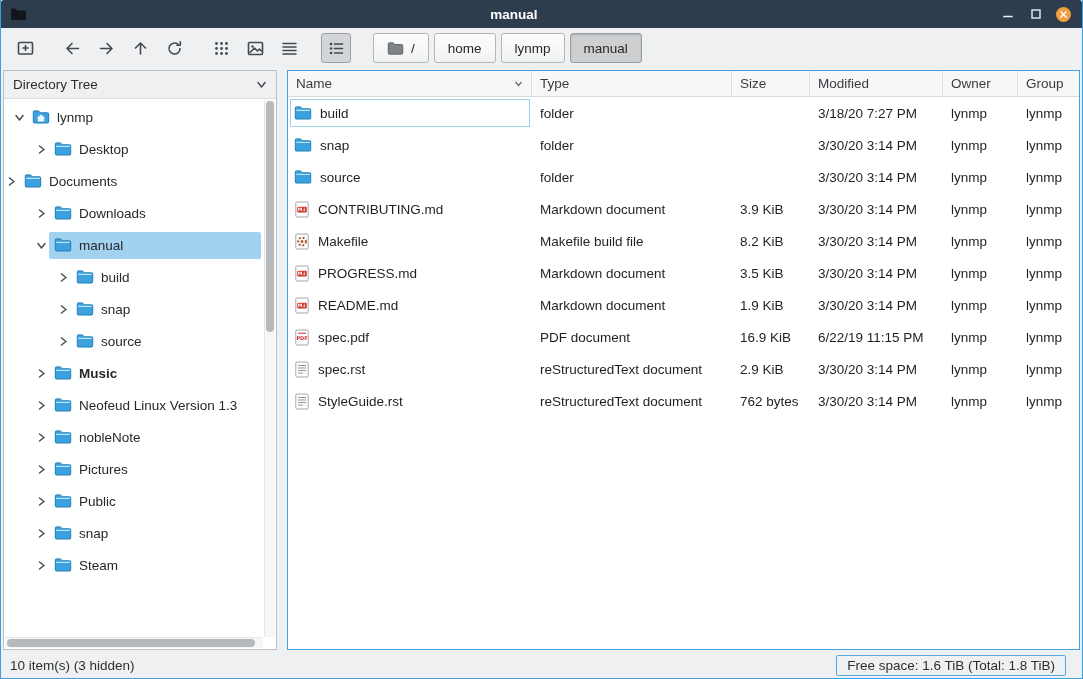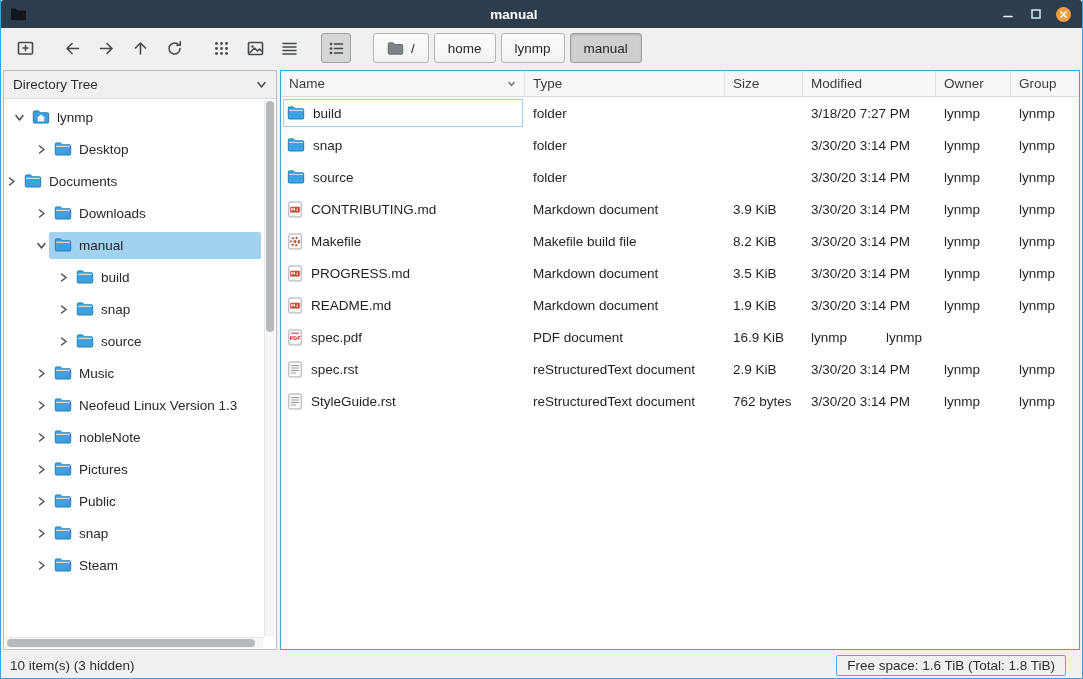--- a/index.html
+++ b/index.html
@@ -13,21 +13,21 @@
   .win-btn{width:17px;height:17px;display:flex;align-items:center;justify-content:center;cursor:pointer}
   .menubar{height:32px;display:flex;align-items:center;padding:0 5px;flex:none}
   .menu-item{padding:5px 10px;border-radius:2px;font-size:13.5px;cursor:default}
   .toolbar{height:40px;display:flex;align-items:center;padding:0 9px;flex:none}
   .tool-btn{width:30px;height:30px;border:1px solid transparent;background:transparent;display:flex;align-items:center;justify-content:center;border-radius:3px;margin-right:4px;padding:0}
   .tool-btn.pressed{background:#d3d5d6;border:1px solid #9da1a4}
   .tb-spacer{width:13px;flex:none}
   .pathbar{display:flex;align-items:center}
   .path-btn{height:30px;border:1px solid #b3b7ba;background:linear-gradient(#fdfdfd,#f1f2f3);border-radius:3px;padding:0 13px;display:flex;align-items:center;gap:7px;font-size:13.5px;color:#26282a;margin-left:5px;font-family:inherit}
   .path-btn.active{background:#cdcfd0;border-color:#9b9fa2;box-shadow:inset 0 1px 2px rgba(0,0,0,.18)}
-  .main{flex:1;display:flex;padding:2px;gap:3px;min-height:0}
+  .main{flex:1;display:flex;padding:2px;gap:10px;min-height:0}
   .sidebar{width:274px;flex:none;border:1px solid #bcc0c3;background:#fff;display:flex;flex-direction:column;position:relative;overflow:hidden}
   .sidebar-header{height:28px;background:#eff0f1;border-bottom:1px solid #dadcde;display:flex;align-items:center;padding:0 9px;flex:none;color:#2b2d2f}
   .sidebar-header .shlabel{flex:1}
   .tree{flex:1;overflow:hidden;padding-top:2px}
   .tree-item{height:32px;display:flex;align-items:center;cursor:default}
   .chevron{width:15px;display:flex;justify-content:center;flex:none}
   .tree-body{display:flex;align-items:center;gap:7px;flex:1;height:27px;padding:0 5px;margin-right:15px;border-radius:2px;overflow:hidden}
   .tree-body.selected{background:#a3d1f0}
   .tlabel{white-space:nowrap}
   .ticon{display:flex;flex:none}
@@ -307,21 +307,21 @@
             <span class="tree-body">
               <span class="ticon">
                 <svg width="18" height="16" viewBox="0 0 18 16">
                   <path d="M1.3 3 Q1.3 1.9 2.4 1.9 H6.5 L8.2 3.8 H15.6 Q16.7 3.8 16.7 4.9 V12.9 Q16.7 14 15.6 14 H2.4 Q1.3 14 1.3 12.9 Z" fill="#3ca2df" stroke="#1e7fb8" stroke-width="1"></path>
                   <path d="M2.2 5.4 H15.8" stroke="#c2e4f7" stroke-width="1.1"></path>
                 </svg>
               </span>
               <span class="tlabel">source</span>
             </span>
           </div>
-          <div class="tree-item" style="padding-left: 30px;">
+          <div class="tree-item" style="padding-left: 30px; font-weight: bold;">
             <span class="chevron">
               <svg width="11" height="11" viewBox="0 0 11 11">
                 <path d="M3.5 2 L8 5.5 L3.5 9" fill="none" stroke="#4a4d50" stroke-width="1.5" stroke-linecap="round" stroke-linejoin="round"></path>
               </svg>
             </span>
             <span class="tree-body">
               <span class="ticon">
                 <svg width="18" height="16" viewBox="0 0 18 16">
                   <path d="M1.3 3 Q1.3 1.9 2.4 1.9 H6.5 L8.2 3.8 H15.6 Q16.7 3.8 16.7 4.9 V12.9 Q16.7 14 15.6 14 H2.4 Q1.3 14 1.3 12.9 Z" fill="#3ca2df" stroke="#1e7fb8" stroke-width="1"></path>
                   <path d="M2.2 5.4 H15.8" stroke="#c2e4f7" stroke-width="1.1"></path>
@@ -584,20 +584,21 @@
                 <svg width="16" height="17" viewBox="0 0 16 17">
                   <rect x="1.8" y="1" width="12.4" height="15" rx="1.2" fill="#fcfdfd" stroke="#9aa0a5" stroke-width="0.9"></rect>
                   <path d="M4 4.2 h8" stroke="#d32f2f" stroke-width="1"></path>
                   <text x="8" y="11.4" font-size="5" font-weight="bold" fill="#d32f2f" text-anchor="middle" font-family="DejaVu Sans, sans-serif">PDF</text>
                 </svg>
               </span>
               <span class="fname">spec.pdf</span>
             </div>
             <div class="fcell col1">PDF document</div>
             <div class="fcell col2">16.9 KiB</div>
+            <div class="fcell col3">6/22/19 11:15 PM</div>
             <div class="fcell col4">lynmp</div>
             <div class="fcell col5">lynmp</div>
           </div>
           <div class="frow">
             <div class="fcell col0 namecell">
               <span class="ficon">
                 <svg width="16" height="17" viewBox="0 0 16 17">
                   <rect x="1.8" y="1" width="12.4" height="15" rx="1.2" fill="#fcfdfd" stroke="#9aa0a5" stroke-width="0.9"></rect>
                   <path d="M4 4.5 h8 M4 7 h8 M4 9.5 h8 M4 12 h5" stroke="#8f969b" stroke-width="1.1"></path>
                 </svg>

